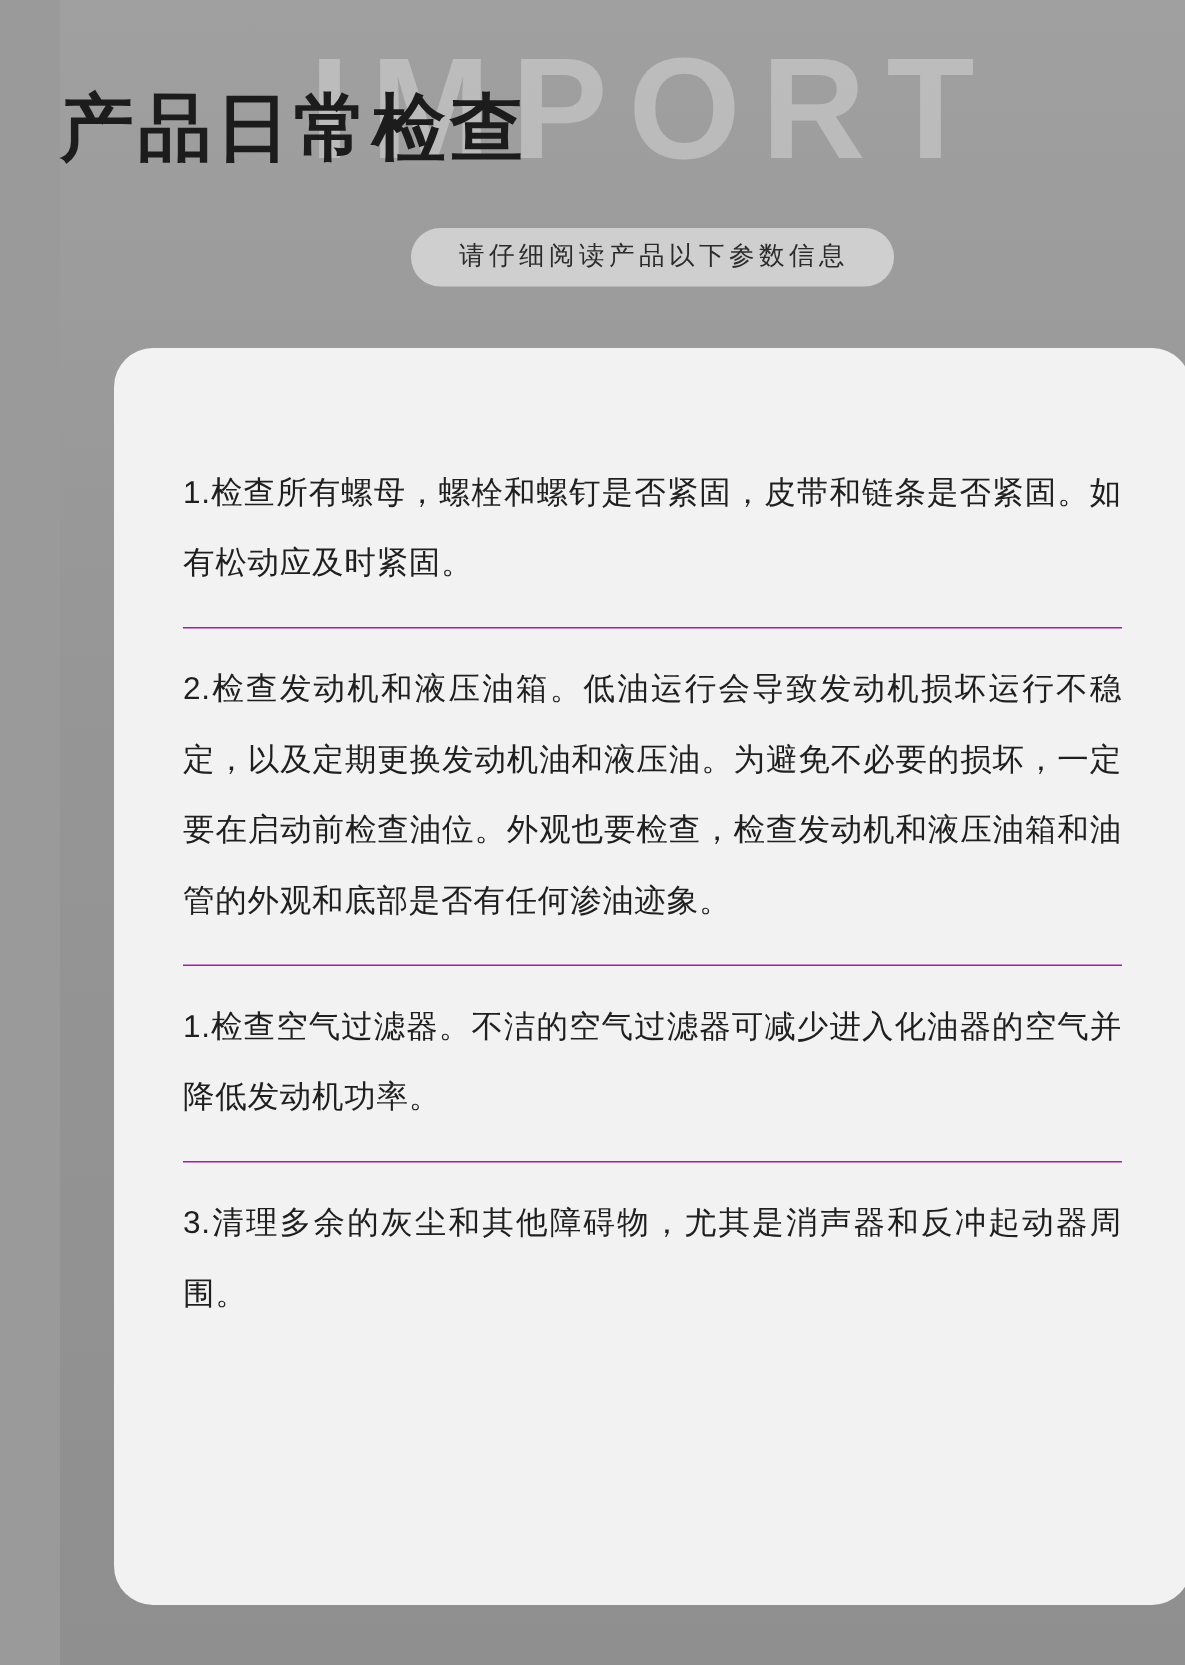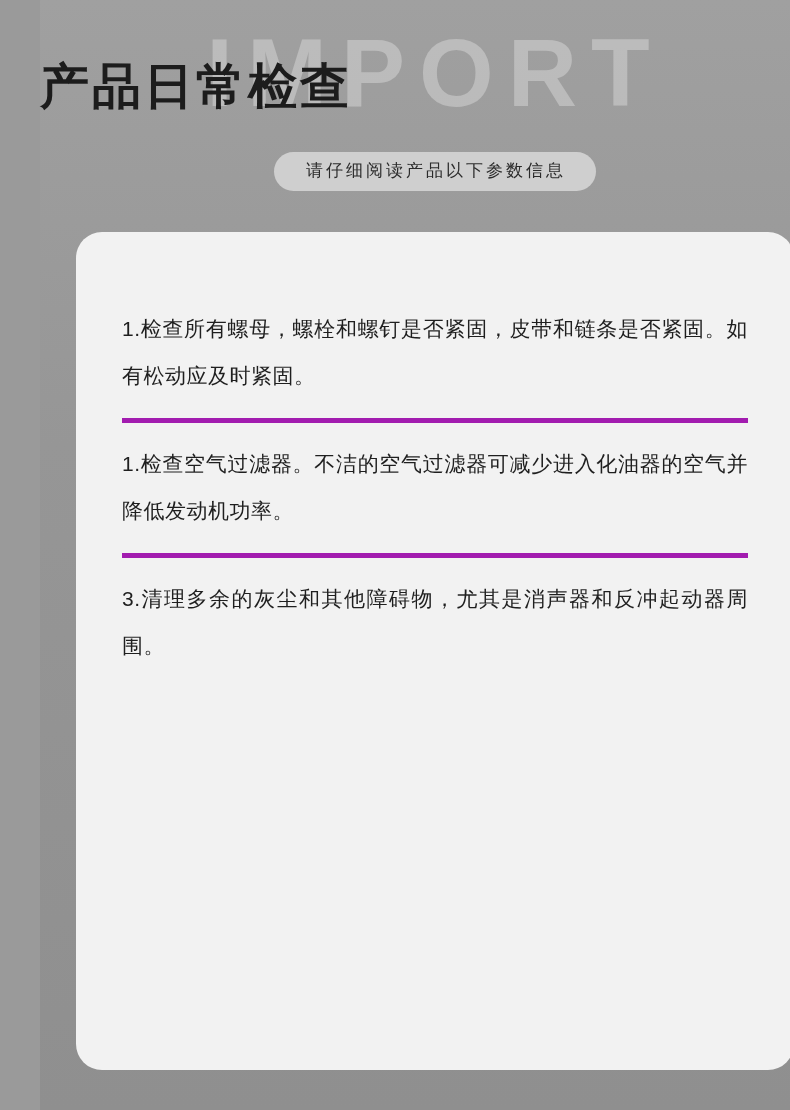--- a/index.html
+++ b/index.html
@@ -80,21 +80,21 @@
     left: 36px;
     width: 718px;
     height: 838px;
     background: #f2f2f2;
     border-radius: 26px;
     box-sizing: border-box;
     padding: 56px 46px 0 46px;
   }
   .item {
     padding: 17px 0 19px 0;
-    border-bottom: 5px solid #a21caf;
+    border-bottom: 1px solid #a21caf;
   }
   .item:last-child {
     border-bottom: none;
   }
   .item-text {
     font-size: 21px;
     line-height: 47px;
     color: #1f1f1f;
     letter-spacing: 0.5px;
     text-align: justify;
@@ -111,20 +111,23 @@
     <div class="subtitle-wrap">
       <div class="subtitle">请仔细阅读产品以下参数信息</div>
     </div>
   </div>
 
   <div class="card">
     <div class="item">
       <div class="item-text">1.检查所有螺母，螺栓和螺钉是否紧固，皮带和链条是否紧固。如有松动应及时紧固。</div>
     </div>
     <div class="item">
+      <div class="item-text">2.检查发动机和液压油箱。低油运行会导致发动机损坏运行不稳定，以及定期更换发动机油和液压油。为避免不必要的损坏，一定要在启动前检查油位。外观也要检查，检查发动机和液压油箱和油管的外观和底部是否有任何渗油迹象。</div>
+    </div>
+    <div class="item">
       <div class="item-text">1.检查空气过滤器。不洁的空气过滤器可减少进入化油器的空气并降低发动机功率。</div>
     </div>
     <div class="item">
       <div class="item-text">3.清理多余的灰尘和其他障碍物，尤其是消声器和反冲起动器周围。</div>
     </div>
   </div>
 
 </div>
 
 </body></html>

